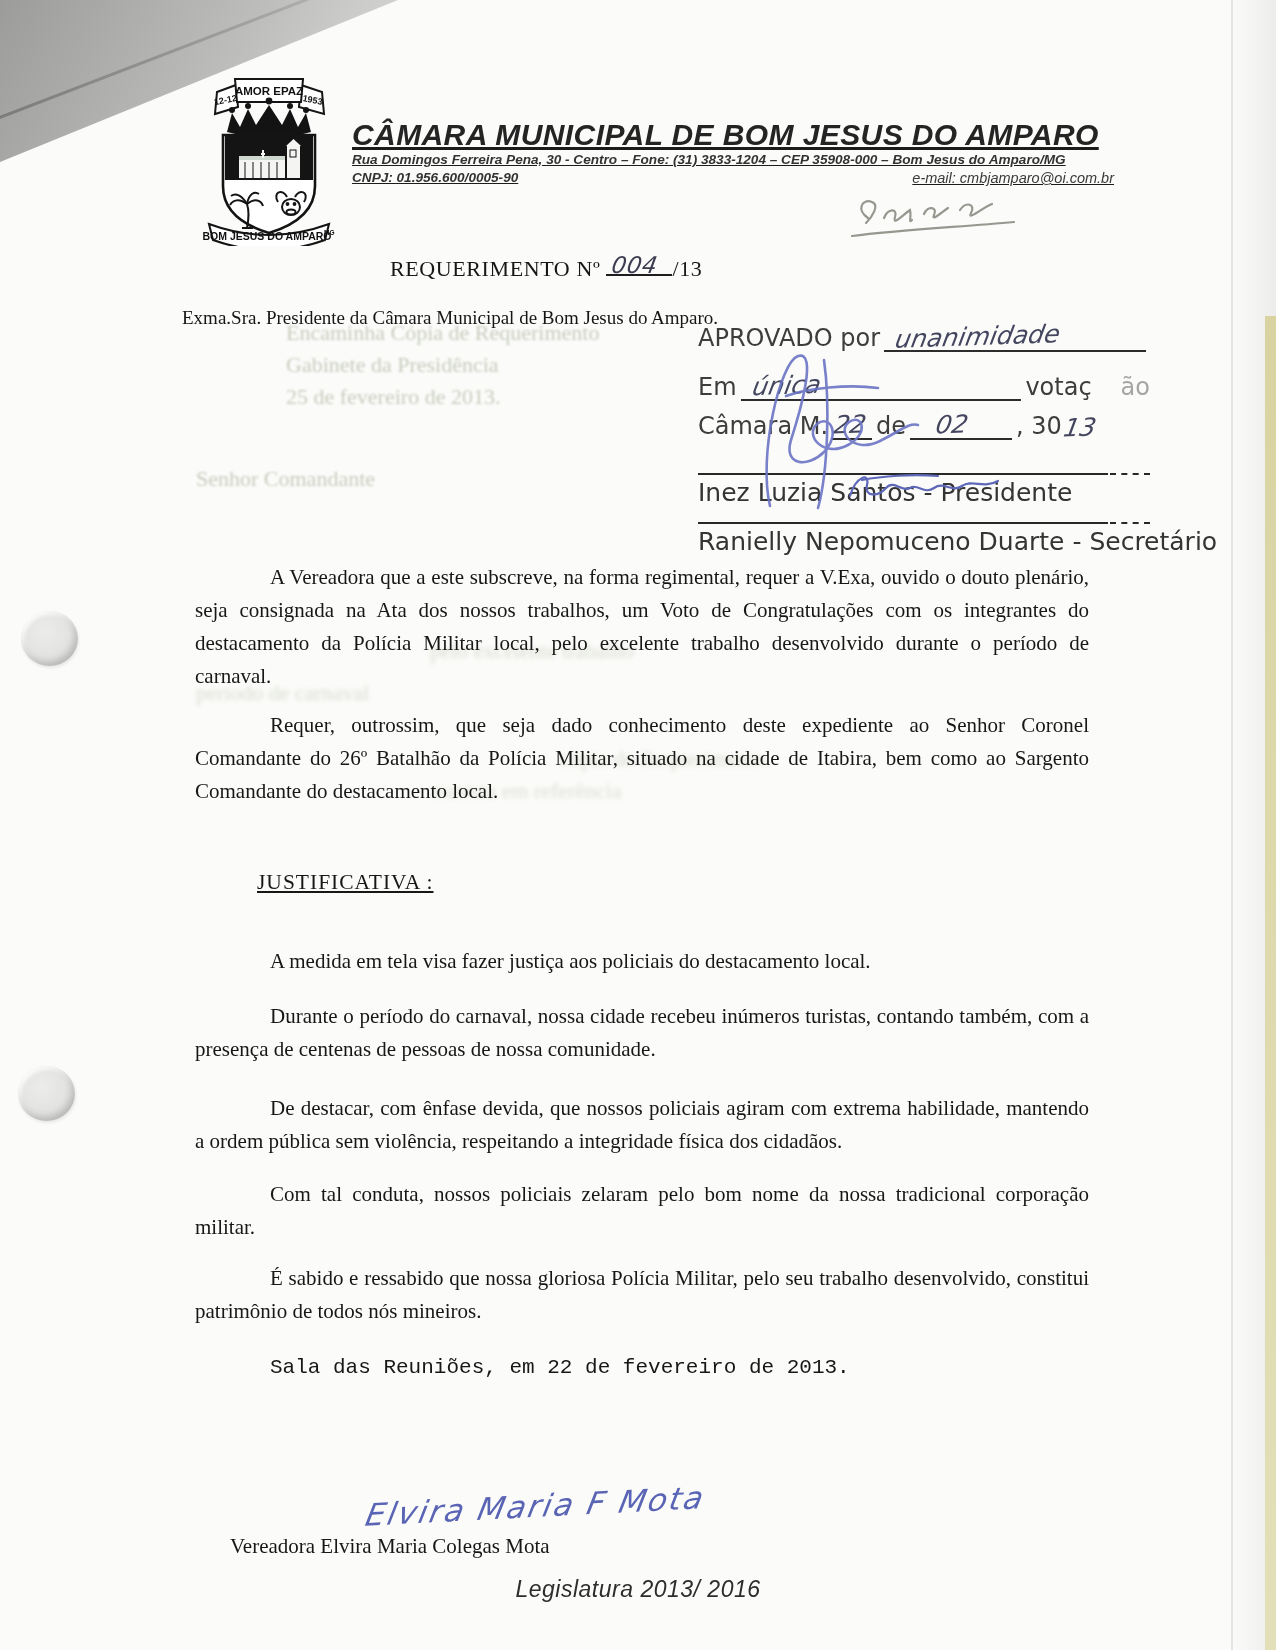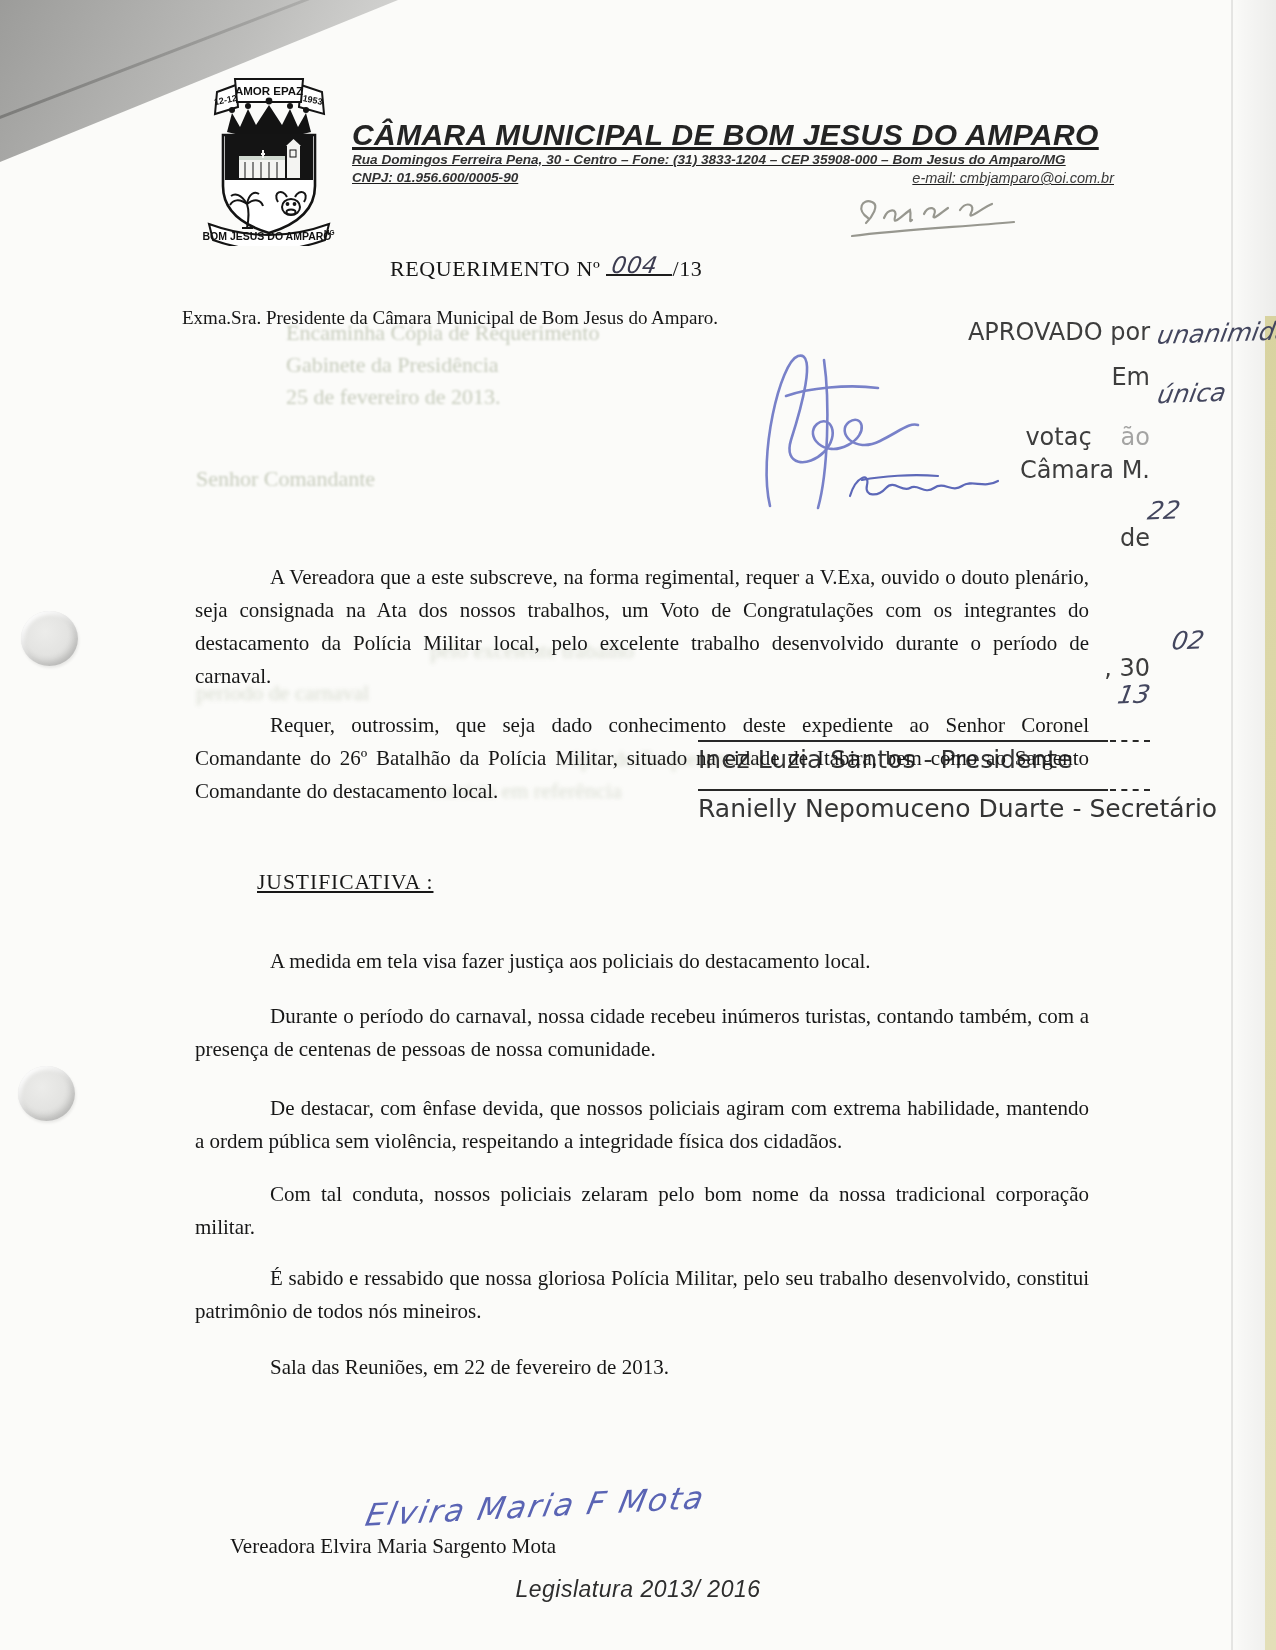--- a/index.html
+++ b/index.html
@@ -56,31 +56,31 @@
   .g1{left:286px; top:320px;} .g2{left:286px; top:352px;} .g3{left:286px; top:384px;}
   .g4{left:196px; top:466px;}
   .g5{left:430px; top:638px; filter:blur(2px); opacity:.7;}
   .g6{left:196px; top:680px; filter:blur(2px); opacity:.7;}
   .g7{left:560px; top:746px; filter:blur(2px); opacity:.7;}
   .g8{left:430px; top:778px; filter:blur(2.2px); opacity:.65;}
 
   
   .stamp{position:absolute; left:698px; top:320px; width:452px;
     font-family:"DejaVu Sans", sans-serif; color:#3d3d3d;}
-  .stamp-row{display:flex; align-items:flex-end; font-size:24px; line-height:1;flex-direction:column;}
+  .stamp-row{display:flex; align-items:flex-end; font-size:24px; line-height:1;}
   .stamp-row .lbl{white-space:nowrap; padding-bottom:2px;}
   .blank{flex:1; border-bottom:2px solid #2c2c2c; position:relative; height:30px; margin:0 4px;}
   .blank.w40{flex:0 0 40px;} .blank.w100{flex:0 0 102px;}
   .hand{font-family:"DejaVu Sans", sans-serif; font-style:italic; transform:skewX(-12deg) rotate(-2deg);
     color:#43465e; font-size:25px; white-space:nowrap;}
   .blank .hand{position:absolute; left:12px; bottom:1px;}
   .blank.w40 .hand{left:2px;} .blank.w100 .hand{left:26px;}
   .hand-inline{display:inline-block; margin-left:2px;}
   .faded{opacity:.45;margin-left:29px;}
-  .row-em{margin-top:17px;gap:16px;} .row-camara{margin-top:7px;}
+  .row-em{margin-top:17px;} .row-camara{margin-top:7px;}
   .stamp-line{border-bottom:2px solid #282828; margin-top:33px; position:relative; width:calc(100% - 42px);}
   .stamp-line::after{content:""; position:absolute; right:-42px; bottom:-2px; width:40px;
     border-bottom:2px dashed #282828;}
   .stamp-name{margin-top:3px; font-size:25px; color:#343434; white-space:nowrap;}
   .stamp-line2{margin-top:15px;}
   .sig-president{position:absolute; left:728px; top:344px; width:215px; height:168px; pointer-events:none;}
   .sig-secretary{position:absolute; left:842px; top:466px; width:165px; height:38px; pointer-events:none;}
 
   
   .body-text{position:absolute; left:182px; top:548px; width:920px;
@@ -88,21 +88,21 @@
   .body-text p{margin:13px; text-indent:75px;}
   .p2{margin-top:16px !important;}
   .justificativa{margin-top:58px; padding-left:75px; text-decoration:underline;
     letter-spacing:1px; font-size:21.5px;}
   .p3{margin-top:46px !important;}
   .p4{margin-top:22px !important;}
   .p5{margin-top:26px !important;}
   .p6{margin-top:20px !important;}
   .p7{margin-top:18px !important;}
   .p8{margin-top:22px !important;}
-  .p9{margin-top:23px !important; text-align:left;}
+  .p9{margin-top:23px !important; text-align:left;font-family:Liberation Mono, monospace;}
 
   
   .sig-author{position:absolute; left:368px; top:1488px; font-family:"DejaVu Sans", sans-serif;
     font-style:italic; transform:skewX(-14deg) rotate(-3deg); color:#5a64b4;
     font-size:31px; letter-spacing:2px; white-space:nowrap;}
   .author-label{position:absolute; left:230px; top:1534px; font-size:21px; color:#171717;}
   .footer{position:absolute; left:0; top:1576px; width:1276px; text-align:center;
     font-family:"Liberation Sans", sans-serif; font-style:italic; font-size:23px;
     letter-spacing:.5px; color:#2d2d2d;}
 </style>
@@ -265,17 +265,17 @@
     <div class="justificativa">JUSTIFICATIVA :</div>
     <p class="p3">A medida em tela visa fazer justiça aos policiais do destacamento local.</p>
     <p class="p4">Durante o período do carnaval, nossa cidade recebeu inúmeros turistas, contando também, com a presença de centenas de pessoas de nossa comunidade.</p>
     <p class="p5">De destacar, com ênfase devida, que nossos policiais agiram com extrema habilidade, mantendo a ordem pública sem violência, respeitando a integridade física dos cidadãos.</p>
     <p class="p6">Com tal conduta, nossos policiais zelaram pelo bom nome da nossa tradicional corporação militar.</p>
     <p class="p7">É sabido e ressabido que nossa gloriosa Polícia Militar, pelo seu trabalho desenvolvido, constitui patrimônio de todos nós mineiros.</p>
     <p class="p9">Sala das Reuniões, em 22 de fevereiro de 2013.</p>
   </div>
 
   <div class="sig-author">Elvira Maria F Mota</div>
-  <div class="author-label">Vereadora Elvira Maria Sargento Mota</div>
+  <div class="author-label">Vereadora Elvira Maria Colegas Mota</div>
 
   <div class="footer">Legislatura 2013/ 2016</div>
 
 </div>
 
 </body></html>

